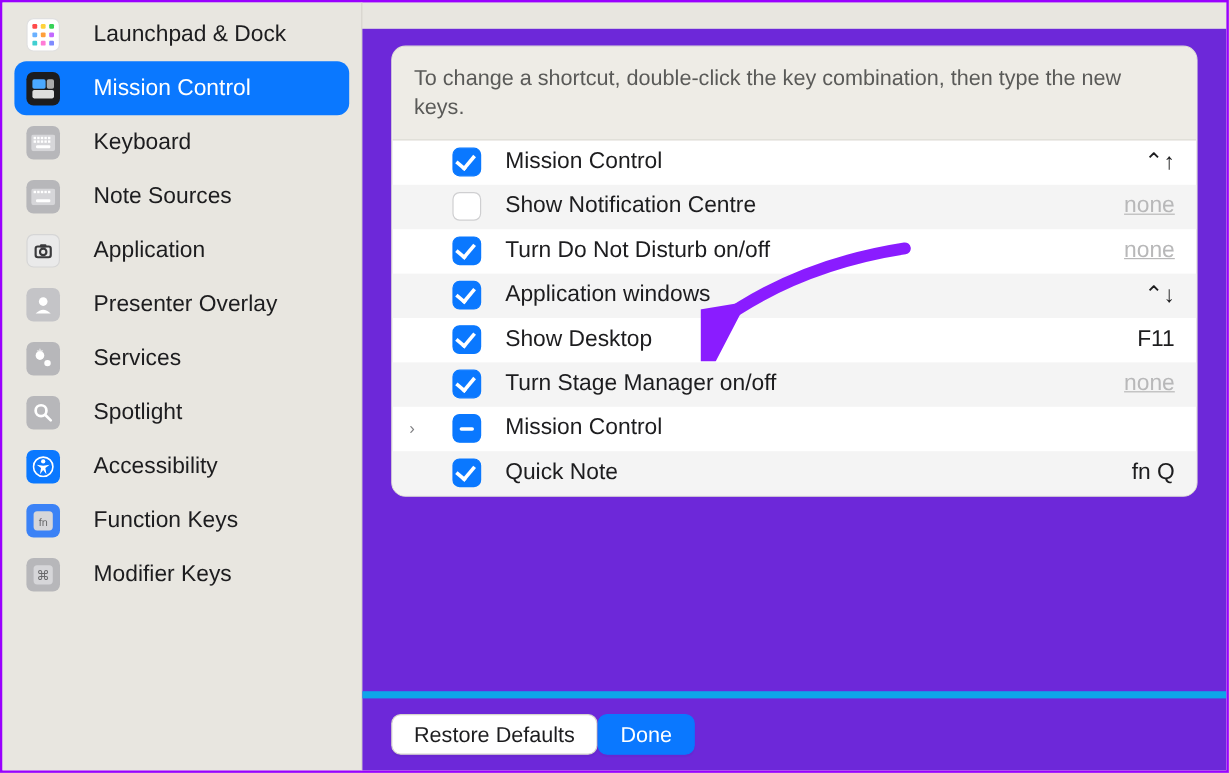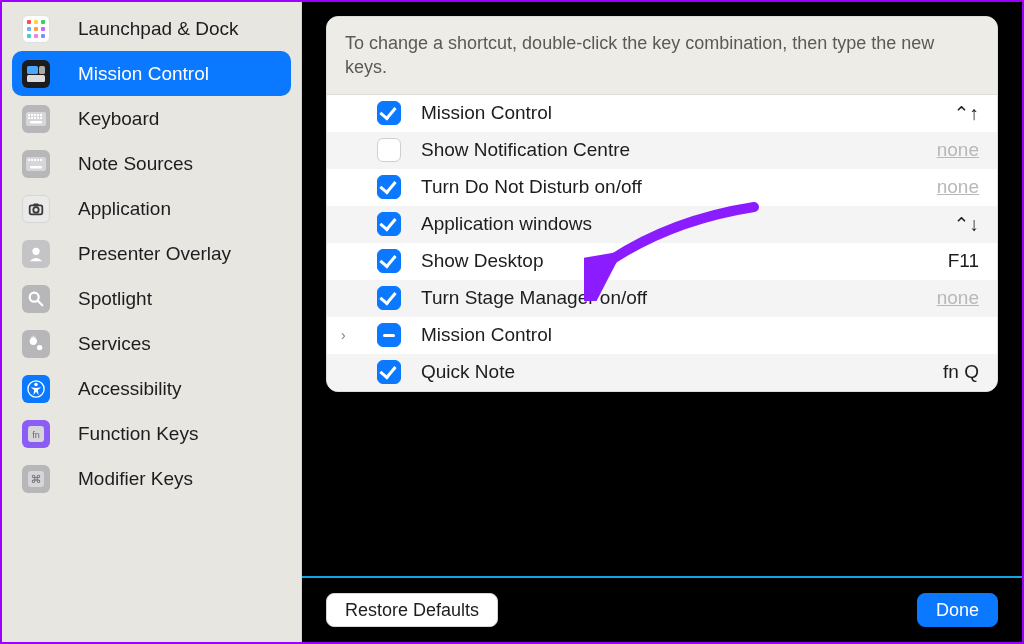--- a/index.html
+++ b/index.html
@@ -49,22 +49,23 @@
   .side-icon{
     width:28px;height:28px;border-radius:6px;
     display:flex;align-items:center;justify-content:center;
     flex:0 0 28px;font-size:16px;color:#fff;
   }
   
   .side-icon svg{display:block}
   
   .main{
     flex:1;display:flex;flex-direction:column;
-    background:#000000;
+    background:#6d28d9;
     min-width:0;
+    margin-top:22px;
   }
   .content{
     flex:1;padding:14px 24px 0 24px;overflow:hidden;
   }
   .panel{
     border:1px solid var(--panel-border);
     border-radius:12px;
     overflow:hidden;
     background:var(--row);
   }
@@ -97,22 +98,22 @@
     border:solid #fff;border-width:0 3px 3px 0;transform:rotate(40deg);
   }
   .row .cb.minus::after{
     content:"";position:absolute;left:5px;right:5px;top:10px;height:3px;background:#fff;border-radius:2px;
   }
   .row .label{flex:1;min-width:0;white-space:nowrap;}
   .row .sc{color:var(--text);font-size:19px;}
   .row .sc.none{color:var(--none);text-decoration:underline;}
   
   .footer{
-    height:66px;border-top:2px solid #0ea5e9;
-    display:flex;align-items:center;justify-content:space-between;
+    height:66px;border-top:6px solid #0ea5e9;
+    display:flex;align-items:center;justify-content:flex-start;
     padding:0 24px;
   }
   .btn{
     height:34px;padding:0 18px;border-radius:8px;
     font-size:18px;display:flex;align-items:center;justify-content:center;
     border:1px solid #d6d4ce;background:#fff;color:var(--text);
     box-shadow:0 1px 1px rgba(0,0,0,.04);
   }
   .btn.primary{background:var(--btn-blue);color:#fff;border-color:var(--btn-blue);padding:0 18px;}
   
@@ -206,53 +207,53 @@
       <svg width="18" height="18" viewBox="0 0 20 20">
           <circle cx="10" cy="7" r="4" fill="#fff"></circle>
           <path d="M3 18 q7 -7 14 0 Z" fill="#fff"></path>
         </svg>
     </span>
     <span>Presenter Overlay</span>
   </div>
 
   <div class="side-item">
     <span class="side-icon" style="background:#b7b7ba">
-      <svg width="18" height="18" viewBox="0 0 20 20" fill="none" stroke="#fff" stroke-width="2.5" stroke-linecap="round">
-          <circle cx="8" cy="8" r="5"></circle>
-          <line x1="12" y1="12" x2="17" y2="17"></line>
-        </svg>
-    </span>
-    <span>Spotlight</span>
-  </div>
-
-  <div class="side-item">
-    <span class="side-icon" style="background:#b7b7ba">
       <svg width="18" height="18" viewBox="0 0 20 20" fill="#fff">
           <circle cx="7" cy="7" r="4"></circle>
           <path d="M7 0l1 2 2 0 -1 2 2 1 -2 1 1 2 -2 0 -1 2 -1 -2 -2 0 1 -2 -2 -1 2 -1 -1 -2 2 0z" opacity=".6"></path>
           <circle cx="14" cy="14" r="3"></circle>
         </svg>
     </span>
     <span>Services</span>
+  </div>
+
+  <div class="side-item">
+    <span class="side-icon" style="background:#b7b7ba">
+      <svg width="18" height="18" viewBox="0 0 20 20" fill="none" stroke="#fff" stroke-width="2.5" stroke-linecap="round">
+          <circle cx="8" cy="8" r="5"></circle>
+          <line x1="12" y1="12" x2="17" y2="17"></line>
+        </svg>
+    </span>
+    <span>Spotlight</span>
   </div>
 
   <div class="side-item">
     <span class="side-icon" style="background:#0a78ff">
       <svg width="18" height="18" viewBox="0 0 20 20" fill="#fff">
           <circle cx="10" cy="10" r="9" fill="none" stroke="#fff" stroke-width="1.5"></circle>
           <circle cx="10" cy="5" r="2"></circle>
           <path d="M4 8l6 1 6 -1 -4 3 1 6 -3 -4 -3 4 1 -6z"></path>
         </svg>
     </span>
     <span>Accessibility</span>
   </div>
 
 
   <div class="side-item">
-    <span class="side-icon" style="background:#8b5cf6">
+    <span class="side-icon" style="background:#3b82f6">
       <svg width="20" height="20" viewBox="0 0 20 20">
           <rect x="2" y="2" width="16" height="16" rx="3" fill="#d6d6d9"></rect>
           <text x="10" y="14" text-anchor="middle" font-size="9" fill="#6a6a6c" font-family="Arial">fn</text>
         </svg>
     </span>
     <span>Function Keys</span>
   </div>
 
   <div class="side-item">
     <span class="side-icon" style="background:#b7b7ba">

